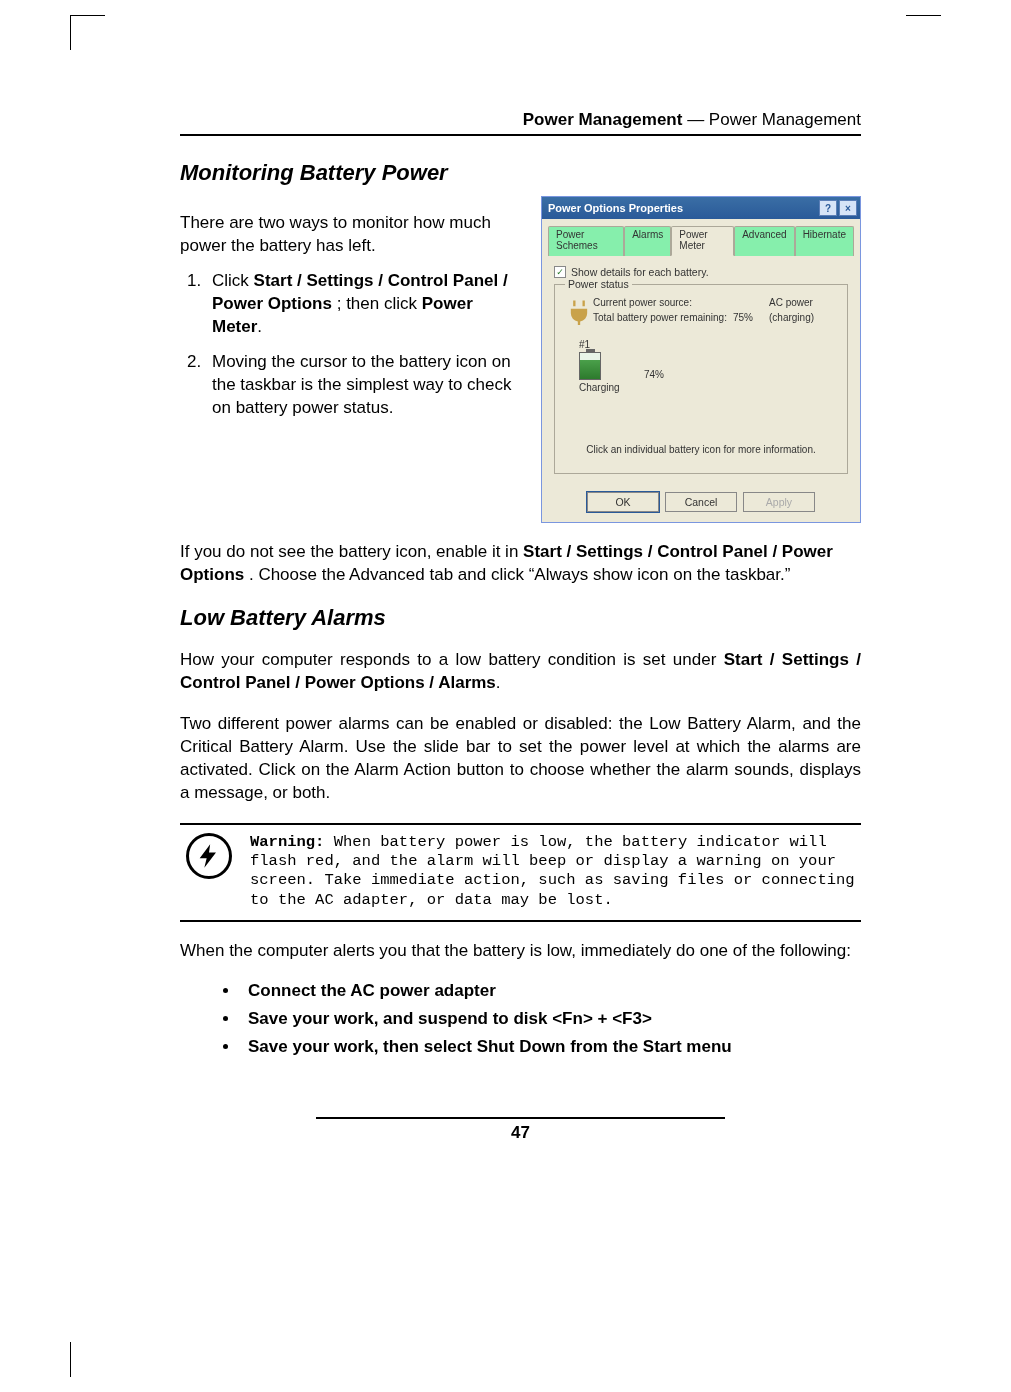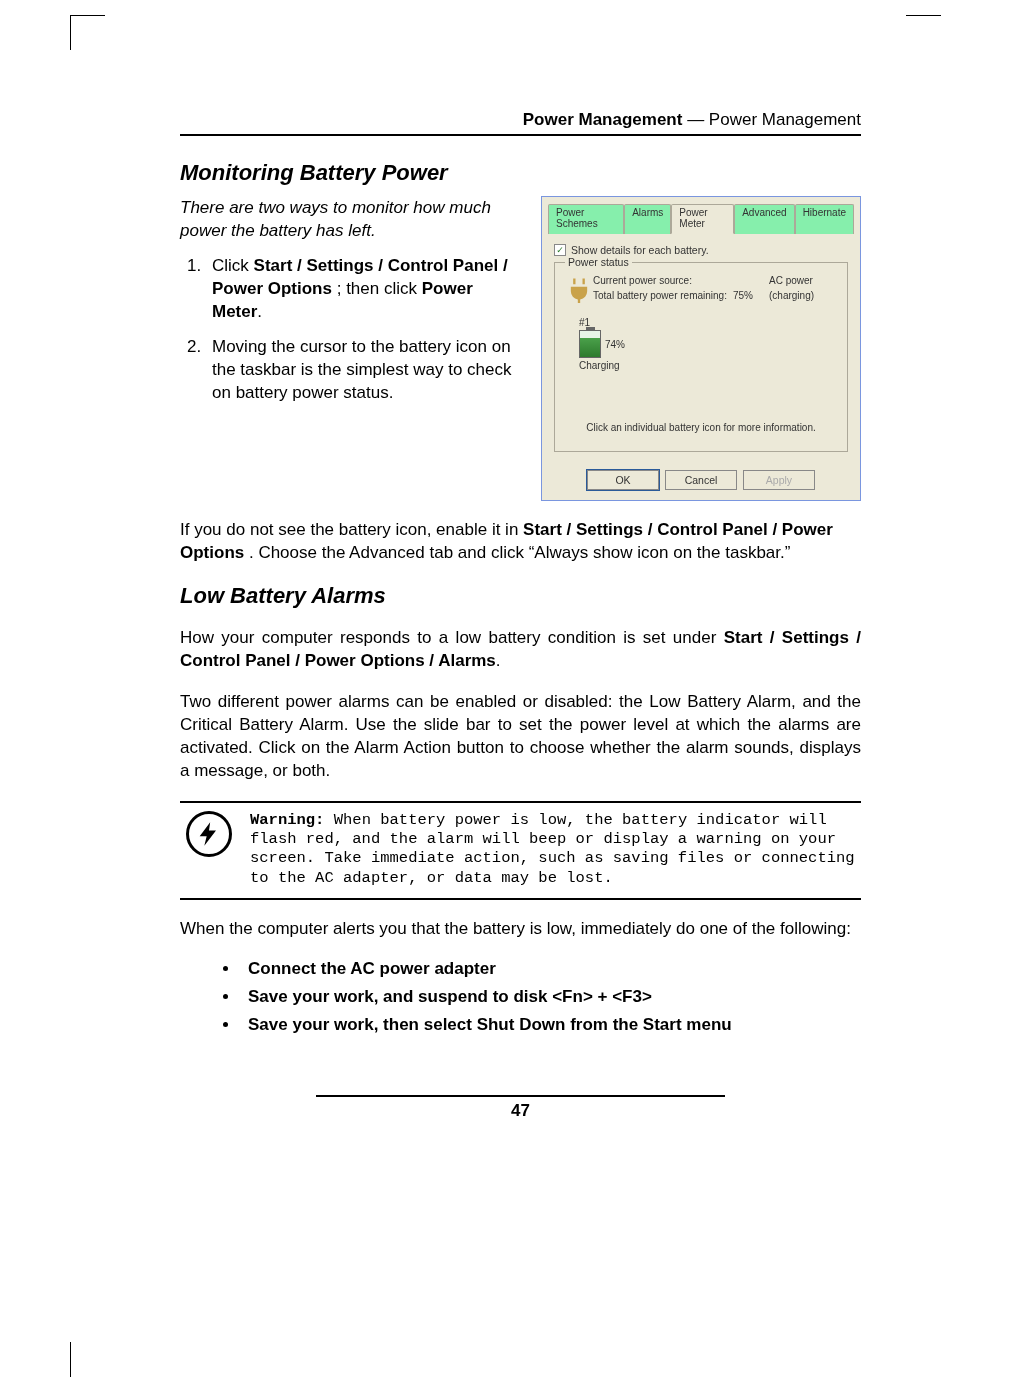--- a/index.html
+++ b/index.html
@@ -32,21 +32,21 @@
     font-weight: bold;
     font-style: italic;
     margin: 18px 0 10px 0;
   }
   .top-row {
     display: flex;
     gap: 20px;
     align-items: flex-start;
   }
   .left-col { flex: 1; font-size: 17px; line-height: 1.35; }
-  .left-col p { margin: 1px 0 12px 0; font-style: italic; }
+  .left-col p { margin: 16px 0 12px 0; }
   ol.numlist { margin: 0; padding-left: 26px; }
   ol.numlist li { margin-bottom: 12px; padding-left: 6px; }
   .body-p { font-size: 17px; line-height: 1.35; margin: 18px 0; }
   .body-p.justify { text-align: justify; }
   .b { font-weight: bold; }
   .hr-thick { border: none; border-top: 2.5px solid #000; margin: 14px 0 6px 0; }
   .hr-thick2 { border: none; border-top: 2.5px solid #000; margin: 6px 0 14px 0; }
 
   .warnbox { display: flex; gap: 18px; align-items: flex-start; padding: 2px 0 4px 0;}
   .warn-icon { width: 46px; height: 46px; border: 3px solid #000; border-radius: 50%; display:flex; align-items:center; justify-content:center; flex: 0 0 46px; margin-left: 6px;}
@@ -192,20 +192,27 @@
       <p>There are two ways to monitor how much power the battery has left.</p>
       <ol class="numlist">
         <li>
           <span>Click </span><span class="b">Start / Settings / Control Panel / Power Options</span><span> ; then click </span><span class="b">Power Meter</span><span>.</span>
         </li>
         <li>Moving the cursor to the battery icon on the taskbar is the simplest way to check on battery power status.</li>
       </ol>
     </div>
 
     <div class="dialog">
+      <div class="titlebar">
+        <span>Power Options Properties</span>
+        <div class="title-btns">
+          <div class="title-btn">?</div>
+          <div class="title-btn">×</div>
+        </div>
+      </div>
       <div class="tabs">
         <div class="tab">Power Schemes</div>
         <div class="tab">Alarms</div>
         <div class="tab active">Power Meter</div>
         <div class="tab">Advanced</div>
         <div class="tab">Hibernate</div>
       </div>
       <div class="dlg-body">
         <div class="chk-row">
           <div class="chk">✓</div>
@@ -223,21 +230,21 @@
               <span>Current power source:</span>
               <span></span>
               <span>AC power</span>
               <span>Total battery power remaining:</span>
               <span>75%</span>
               <span>(charging)</span>
             </div>
           </div>
           <div class="batt-block">
             <div>#1</div>
-            <div style="margin-top:2px; display:flex; align-items:center;">
+            <div style="margin-top:2px; display:flex; align-items:flex-end;gap:39px;">
               <span class="batt-icon">
                 <span class="tip"></span>
                 <span class="fill"></span>
               </span>
               <span>74%</span>
             </div>
             <div style="margin-top:2px;">Charging</div>
           </div>
           <div class="hint-line">Click an individual battery icon for more information.</div>
         </div>

